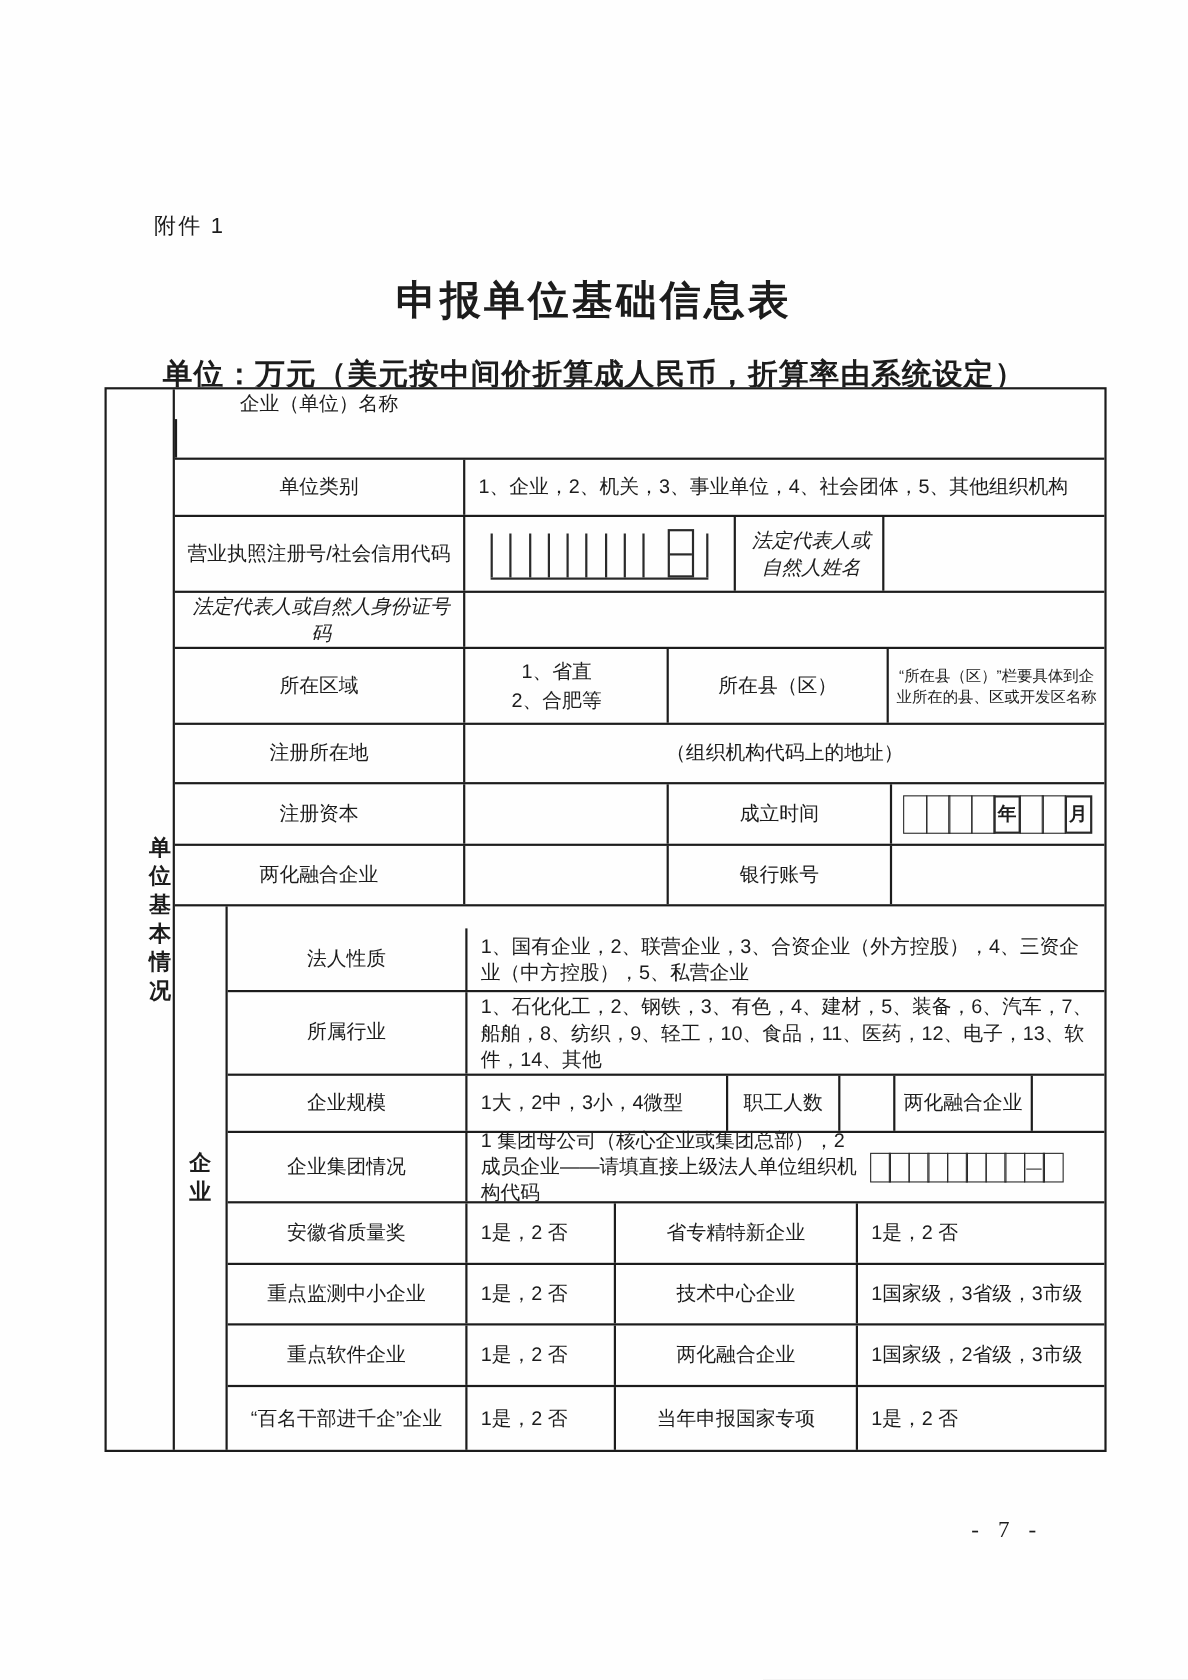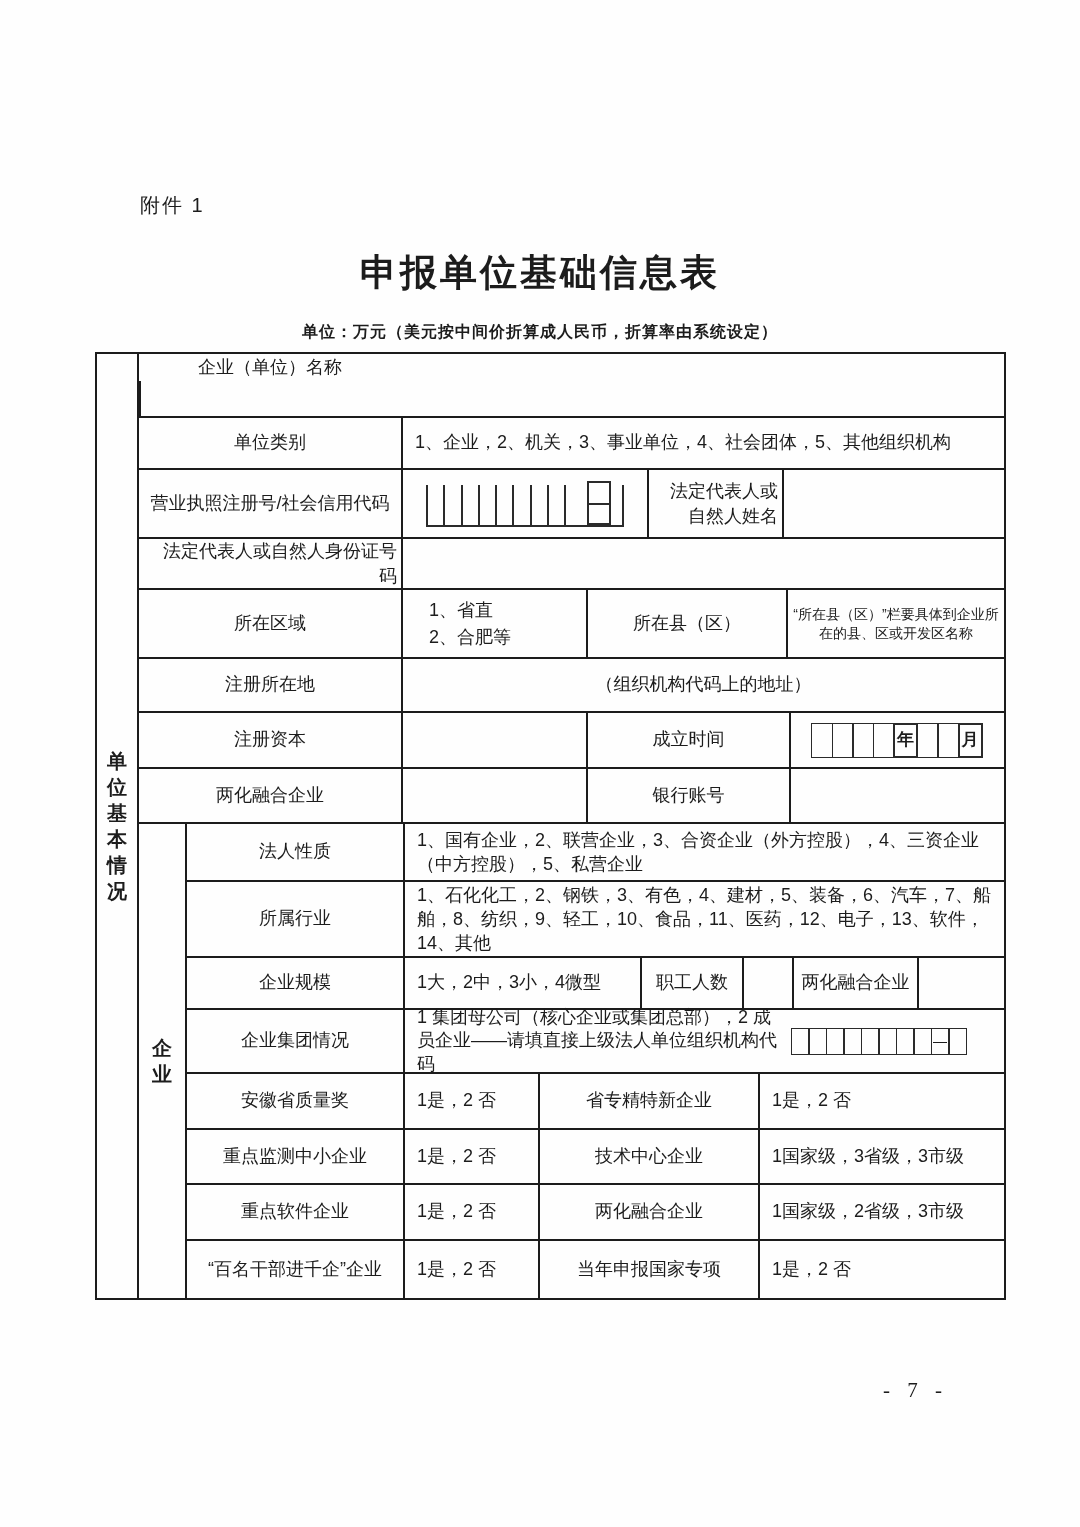--- a/index.html
+++ b/index.html
@@ -6,41 +6,41 @@
   .page{
     position:relative; width:1080px; height:1527px; margin:0 auto;
     background:#fefefe; color:#1c1c1c;
     font-family:"Liberation Sans","DejaVu Sans",sans-serif;
     overflow:hidden;
   }
   .attachment{position:absolute; left:140px; top:192px; font-size:20px; letter-spacing:2px;}
   .doc-title{position:absolute; left:0; top:248px; width:100%; text-align:center;
     font-size:37px; font-weight:700; letter-spacing:3px;}
   .unit-note{position:absolute; left:0; top:322px; width:100%; text-align:center;
-    font-size:16px; font-weight:600; letter-spacing:1px;}
+    font-size:27px; font-weight:600; letter-spacing:1px;}
   .page-num{position:absolute; top:1378px; right:132px; font-size:21px;
     font-family:"Liberation Serif","DejaVu Serif",serif; letter-spacing:6px;}
 
   
   .tbl{position:absolute; left:95px; top:352px; width:911px;
     border:2.5px solid #1c1c1c; display:flex; box-sizing:border-box; background:#fefefe;}
-  .colA{width:42px; border-right:2px solid #1c1c1c; display:flex; align-items:center; justify-content:center; box-sizing:border-box;}
+  .colA{width:62px; border-right:2px solid #1c1c1c; display:flex; align-items:center; justify-content:flex-end; box-sizing:border-box;}
   .colB{width:46px; display:flex; align-items:center; justify-content:center; box-sizing:border-box;}
   .vtext{width:1.15em; font-size:20px; line-height:1.3; text-align:center; word-break:break-all; font-weight:600;}
   .main{flex:1; display:flex; flex-direction:column; min-width:0;}
   .row{display:flex; border-top:2px solid #1c1c1c; box-sizing:border-box;}
   .main > .row:first-child{border-top:none;flex-direction:column;}
   .bottom{display:flex; border-top:2px solid #1c1c1c;}
   .rows8{flex:1; border-left:2px solid #1c1c1c; display:flex; flex-direction:column; min-width:0;}
-  .rows8 > .row:first-child{border-top:none;}
+  .rows8 > .row:first-child{border-top:none;margin-top:20px;}
   .cell{border-left:2px solid #1c1c1c; box-sizing:border-box; display:flex;
     align-items:center; font-size:18px; line-height:1.3; min-width:0;}
   .row > .cell:first-child{border-left:none;}
   .lab{justify-content:center; text-align:center; padding:2px 6px;}
-  .lab-left{justify-content:flex-start; text-align:right; padding:2px 4px 2px 8px;}
+  .lab-left{justify-content:flex-start; text-align:center; padding:2px 4px 2px 8px;font-style:italic;}
   .cont{justify-content:flex-start; text-align:left; padding:3px 8px 3px 12px;}
   .cent{justify-content:center; text-align:center; padding:2px 6px;}
   .flex1{flex:1;}
   .w262{width:262px;} .w216{width:216px;} .w246{width:246px;} .w135{width:135px;}
   .w185{width:185px;} .w200{width:200px;} .w203{width:203px;}
   .w237{width:237px;} .w102{width:102px;} .w50{width:50px;} .w125{width:125px;}
   .w135b{width:135px;} .w220{width:220px;}
   .note-cell{font-size:14px; line-height:1.32; padding:2px 4px;}
   .small-lh{line-height:1.35;}
 
@@ -114,21 +114,21 @@
         <div class="cell flex1"></div>
       </div>
 
       <div class="row" style="height:51px">
         <div class="cell lab-left w262 small-lh">法定代表人或自然人身份证号码</div>
         <div class="cell flex1"></div>
       </div>
 
       <div class="row" style="height:69px">
         <div class="cell lab w262">所在区域</div>
-        <div class="cell w185" style="justify-content:flex-start; padding-left:26px;">
+        <div class="cell w185" style="justify-content:flex-start; padding-left:42px;text-align:center;">
           <div style="line-height:1.45;">
             <div>1、省直</div>
             <div>2、合肥等</div>
           </div>
         </div>
         <div class="cell lab w200">所在县（区）</div>
         <div class="cell cent flex1 note-cell">“所在县（区）”栏要具体到企业所在的县、区或开发区名称</div>
       </div>
 
       <div class="row" style="height:54px">

